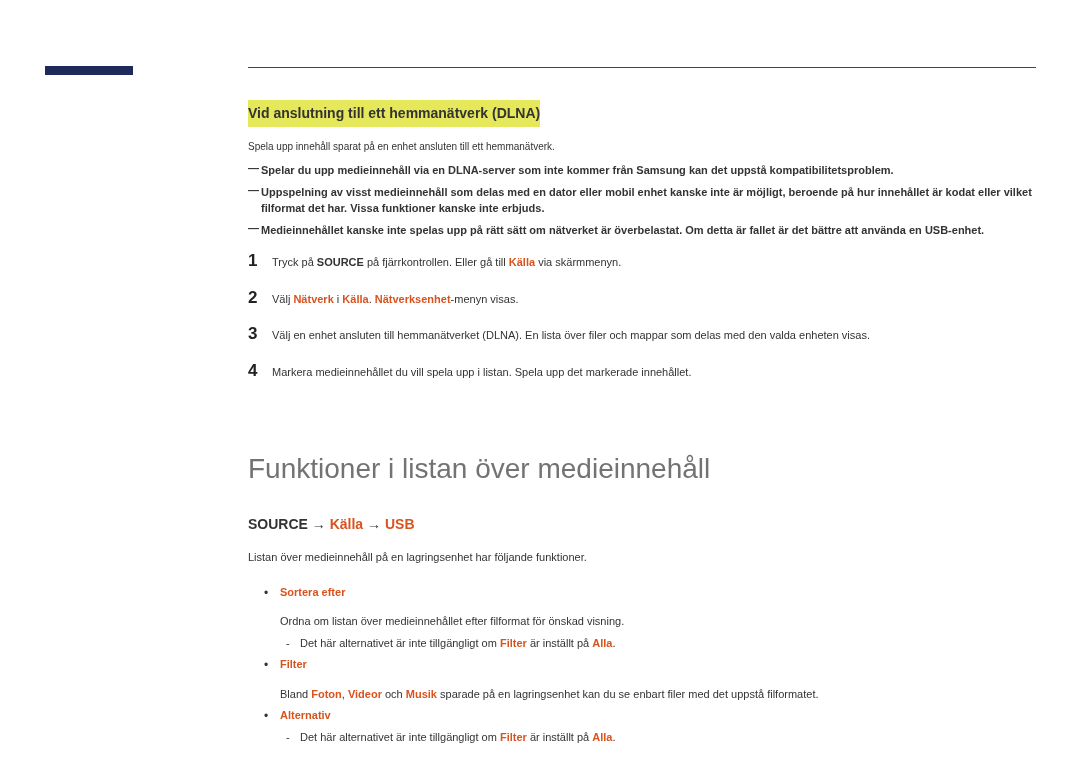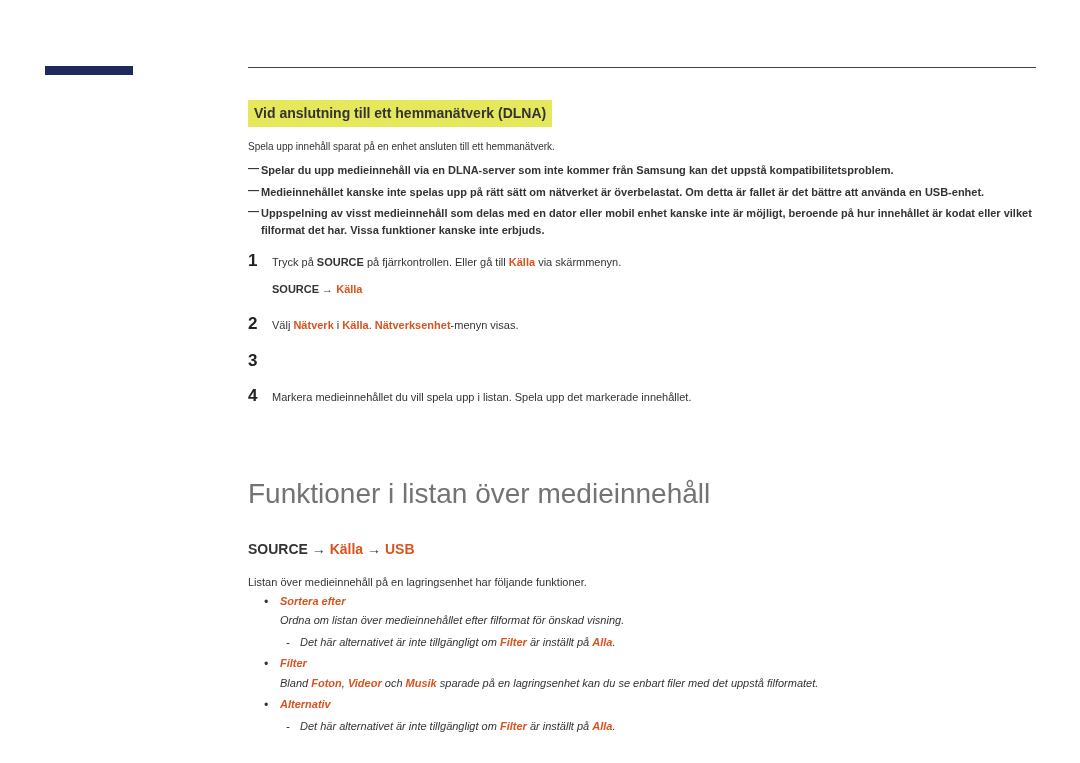--- a/index.html
+++ b/index.html
@@ -37,21 +37,21 @@
       font-size: 11px;
       color: #333;
       line-height: 1.5;
     }
     .h2 {
       display: inline-block;
       background: #e4e85a;
       color: #333;
       font-weight: bold;
       font-size: 14px;
-      padding: 3px 6px;
+      padding: 3px 0;
       margin-bottom: 12px;
     }
     .intro {
       font-size: 10px;
       margin-bottom: 8px;
     }
     .dash-list {
       margin-bottom: 12px;
       font-weight: bold;
     }
@@ -112,25 +112,24 @@
       margin-top: 68px;
       margin-bottom: 24px;
     }
     .nav-line {
       font-weight: bold;
       font-size: 14px;
       margin-bottom: 14px;
     }
     .desc {
       font-size: 11px;
-      margin-bottom: 2px;
+      margin-bottom: 18px;
     }
     .bullet-list {
       padding-left: 16px;
-      font-style: italic;
     }
     .bullet-item {
       position: relative;
       padding-left: 16px;
       font-size: 11px;
       margin-bottom: 4px;
       line-height: 1.6;
     }
     .bullet-item::before {
       content: "•";
@@ -138,21 +137,21 @@
       left: 0;
       top: 0;
       color: #333;
       font-size: 12px;
     }
     .bullet-title {
       color: #d9531e;
       font-weight: bold;
     }
     .bullet-desc {
-      margin-top: 2px;
+      margin-top: 12px;
     }
     .sub-dash {
       position: relative;
       padding-left: 20px;
       font-size: 11px;
       margin-top: 4px;
     }
     .sub-dash::before {
       content: "-";
       position: absolute;
@@ -166,44 +165,42 @@
 <div class="header-bar"></div>
 <div class="hr-line"></div>
 
 <div class="content">
 
   <div class="h2">Vid anslutning till ett hemmanätverk (DLNA)</div>
   <div class="intro">Spela upp innehåll sparat på en enhet ansluten till ett hemmanätverk.</div>
 
   <div class="dash-list">
     <div class="dash-item">Spelar du upp medieinnehåll via en DLNA-server som inte kommer från Samsung kan det uppstå kompatibilitetsproblem.</div>
+    <div class="dash-item">Uppspelning av visst medieinnehåll som delas med en dator eller mobil enhet kanske inte är möjligt, beroende på hur innehållet är kodat eller vilket filformat det har. Vissa funktioner kanske inte erbjuds.</div>
     <div class="dash-item">Medieinnehållet kanske inte spelas upp på rätt sätt om nätverket är överbelastat. Om detta är fallet är det bättre att använda en USB-enhet.</div>
-    <div class="dash-item">Uppspelning av visst medieinnehåll som delas med en dator eller mobil enhet kanske inte är möjligt, beroende på hur innehållet är kodat eller vilket filformat det har. Vissa funktioner kanske inte erbjuds.</div>
   </div>
 
   <div class="steps">
     <div class="step">
       <div class="step-num">1</div>
       <div class="step-body">
         <span>Tryck på </span><span class="bold">SOURCE</span><span> på fjärrkontrollen. Eller gå till </span><span class="red">Källa</span><span> via skärmmenyn.</span>
-        <div class="source-line">
-          <span class="bold">SOURCE</span><span> → </span><span class="red">Källa</span>
-        </div>
       </div>
     </div>
 
     <div class="step">
       <div class="step-num">2</div>
       <div class="step-body">
         <span>Välj </span><span class="red">Nätverk</span><span> i </span><span class="red">Källa</span><span>. </span><span class="red">Nätverksenhet</span><span>-menyn visas.</span>
       </div>
     </div>
 
     <div class="step">
       <div class="step-num">3</div>
+      <div class="step-body">Välj en enhet ansluten till hemmanätverket (DLNA). En lista över filer och mappar som delas med den valda enheten visas.</div>
     </div>
 
     <div class="step">
       <div class="step-num">4</div>
       <div class="step-body">Markera medieinnehållet du vill spela upp i listan. Spela upp det markerade innehållet.</div>
     </div>
   </div>
 
   <div class="h1">Funktioner i listan över medieinnehåll</div>
 

